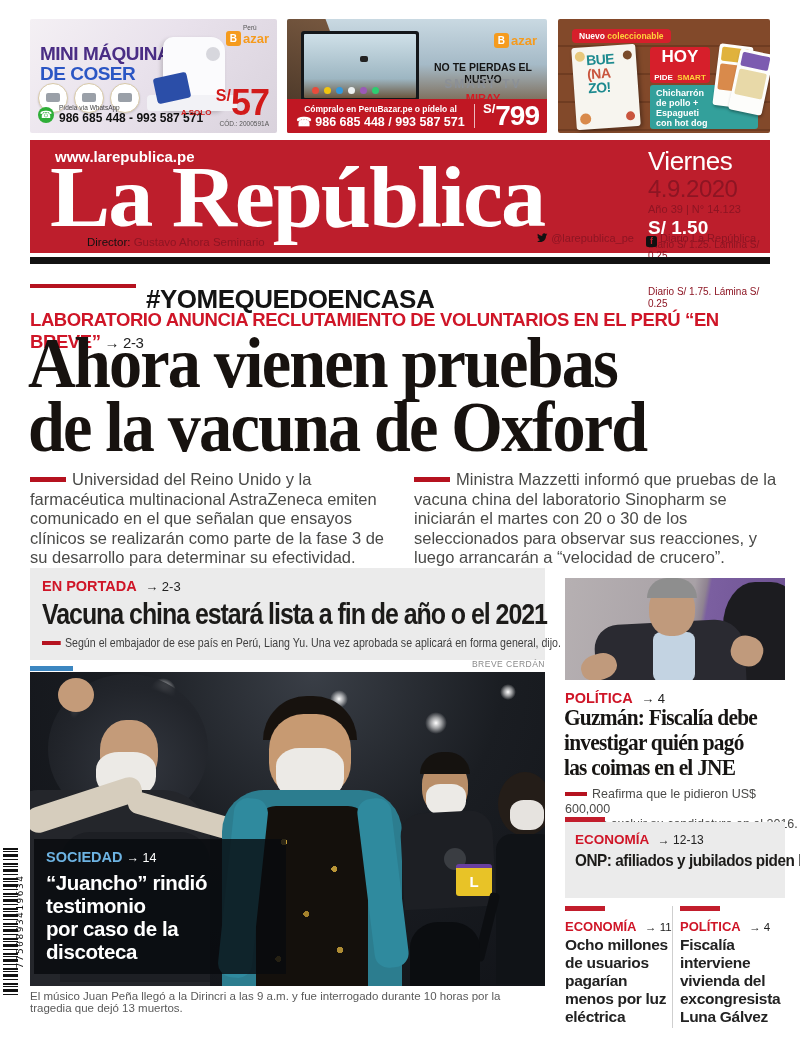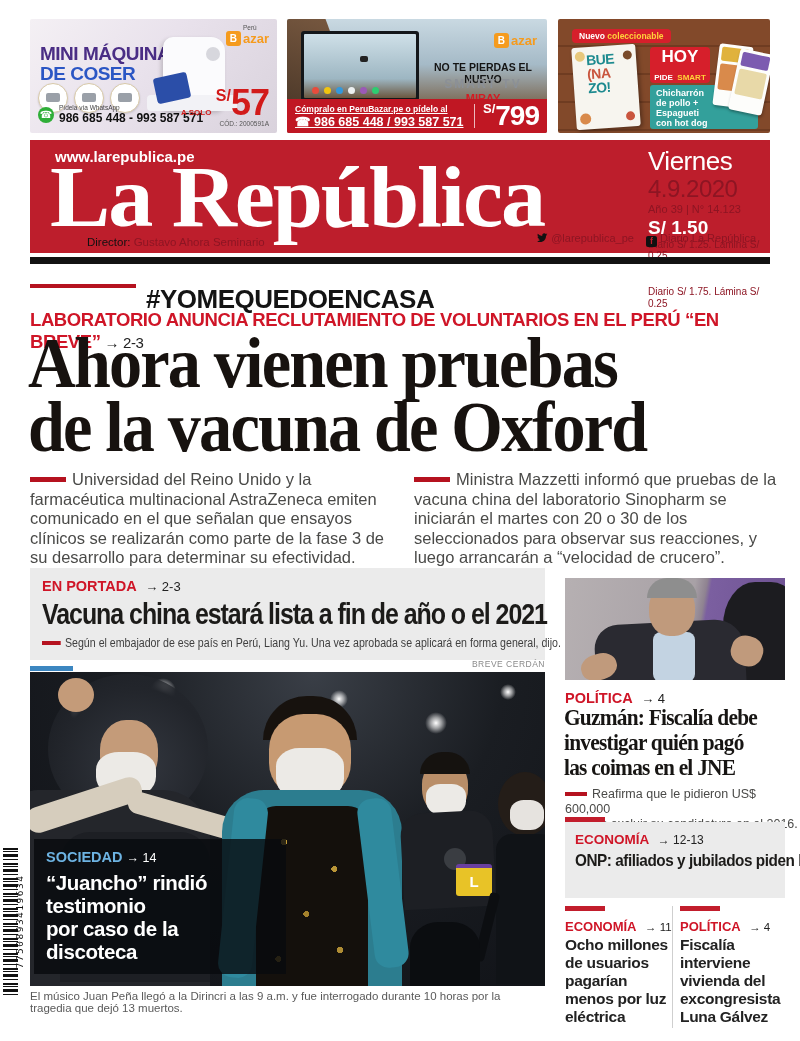--- a/index.html
+++ b/index.html
@@ -200,21 +200,21 @@
         <span class="bazar-b">B</span>
         <span class="bazar-t">azar</span>
       </div>
     </div>
     <div class="abs ad2-headline">NO TE PIERDAS EL NUEVO</div>
     <div class="abs ad2-product">
       <span>SMART TV</span>
       <span class="ad2-miray">MIRAY</span>
     </div>
     <div class="abs ad2-bar">
-      <span style="flex:1; text-decoration:underline;">
+      <span style="flex:1; text-align:center;">
         <div class="ad2-cta1">Cómpralo en PeruBazar.pe o pídelo al</div>
         <div class="ad2-cta2">☎ 986 685 448 / 993 587 571</div>
       </span>
       <span class="ad2-sep"></span>
       <span><span class="ad2-cur">S/</span><span class="ad2-num">799</span></span>
     </div>
   </div>
 
   <div class="ad ad3">
     <div class="abs ad3-tag">

